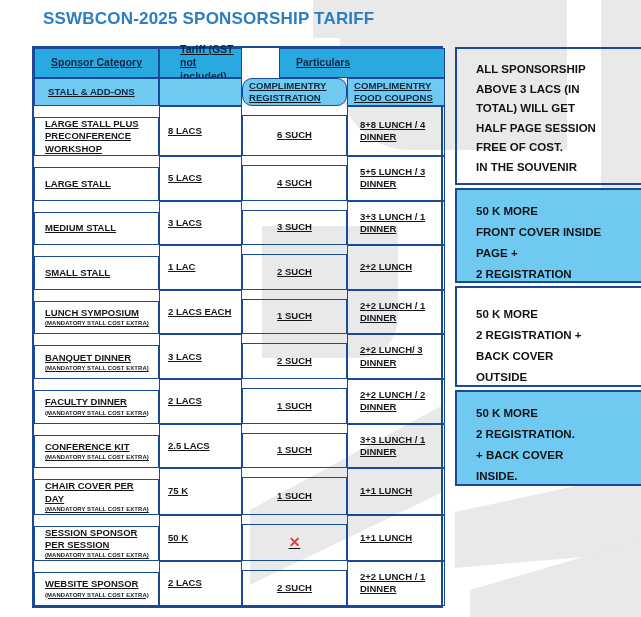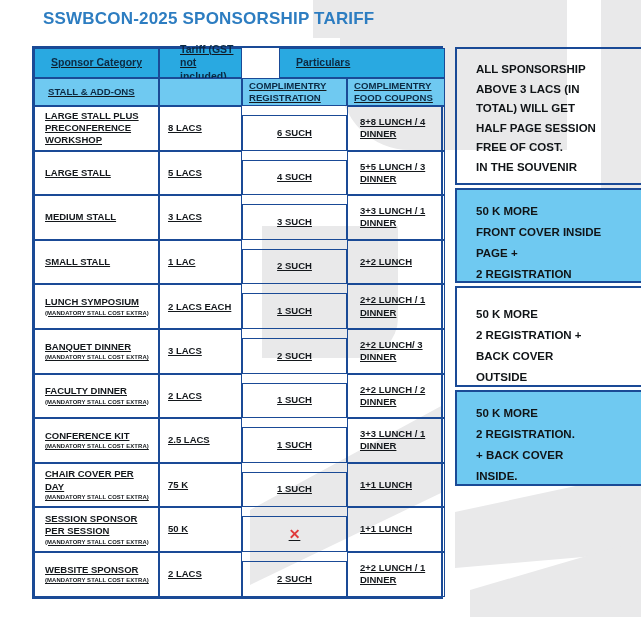--- a/index.html
+++ b/index.html
@@ -27,21 +27,21 @@
     border:1.5px solid var(--border_navy);box-sizing:border-box;
     display:flex;flex-direction:column;justify-content:center;
     font-size:9.5px;line-height:1.3;
   }
   .hcell{background:var(--header_blue);color:#0b2a44;font-size:10.5px;}
   .h2cell{background:var(--light_blue);color:#0b2a44;font-size:9.6px;}
   .center-txt{align-items:center;text-align:left;}
   .pad-l{padding-left:16px;margin-left:37px;}
   .pad-l8{padding-left:20px;}
   .particulars{grid-column:3/5;}
-  .cat-cell{padding-left:10px;padding-right:4px;}
+  .cat-cell{padding-left:10px;padding-right:4px;margin-top:11px;}
   .cat-note{font-size:5.9px;letter-spacing:.1px;margin-top:1px;}
   .tariff-cell{padding-left:8px;}
   .reg-cell{align-items:center;text-align:center;margin-top:9px;}
   .reg-x{font-size:14px;color:var(--red_x);line-height:1;}
   .coupons-cell{padding-left:12px;padding-right:6px;}
   .note-box{
     position:absolute;left:455px;width:201px;z-index:1;box-sizing:border-box;
     border:2.5px solid var(--border_navy);padding:11px 0 0 19px;
     font-size:11.5px;line-height:19.5px;color:#101417;background:transparent;
   }
@@ -66,21 +66,21 @@
 
 <h1 class="title">SSWBCON-2025 SPONSORSHIP TARIFF</h1>
 
 <div class="tariff-table" id="tariff-table">
   <div class="cell hcell center-txt">Sponsor Category</div>
   <div class="cell hcell pad-l8">Tariff (GST not included)</div>
   <div class="cell hcell particulars pad-l">Particulars</div>
 
   <div class="cell h2cell" style="padding-left:13px;">STALL &amp; ADD-ONS</div>
   <div class="cell h2cell"></div>
-  <div class="cell h2cell center-txt" style="padding-left:6px;">COMPLIMENTRY REGISTRATION</div>
+  <div class="cell h2cell center-txt" style="padding-left:6px;border-radius:10px;">COMPLIMENTRY REGISTRATION</div>
   <div class="cell h2cell center-txt" style="padding-left:6px;">COMPLIMENTRY FOOD COUPONS</div>
 <div class="cell cat-cell">
       <div>LARGE STALL PLUS PRECONFERENCE WORKSHOP</div>
     </div>
     <div class="cell tariff-cell">8 LACS</div>
     <div class="cell reg-cell">6 SUCH</div>
     <div class="cell coupons-cell">8+8 LUNCH / 4 DINNER</div>
     <div class="cell cat-cell">
       <div>LARGE STALL</div>
     </div>

